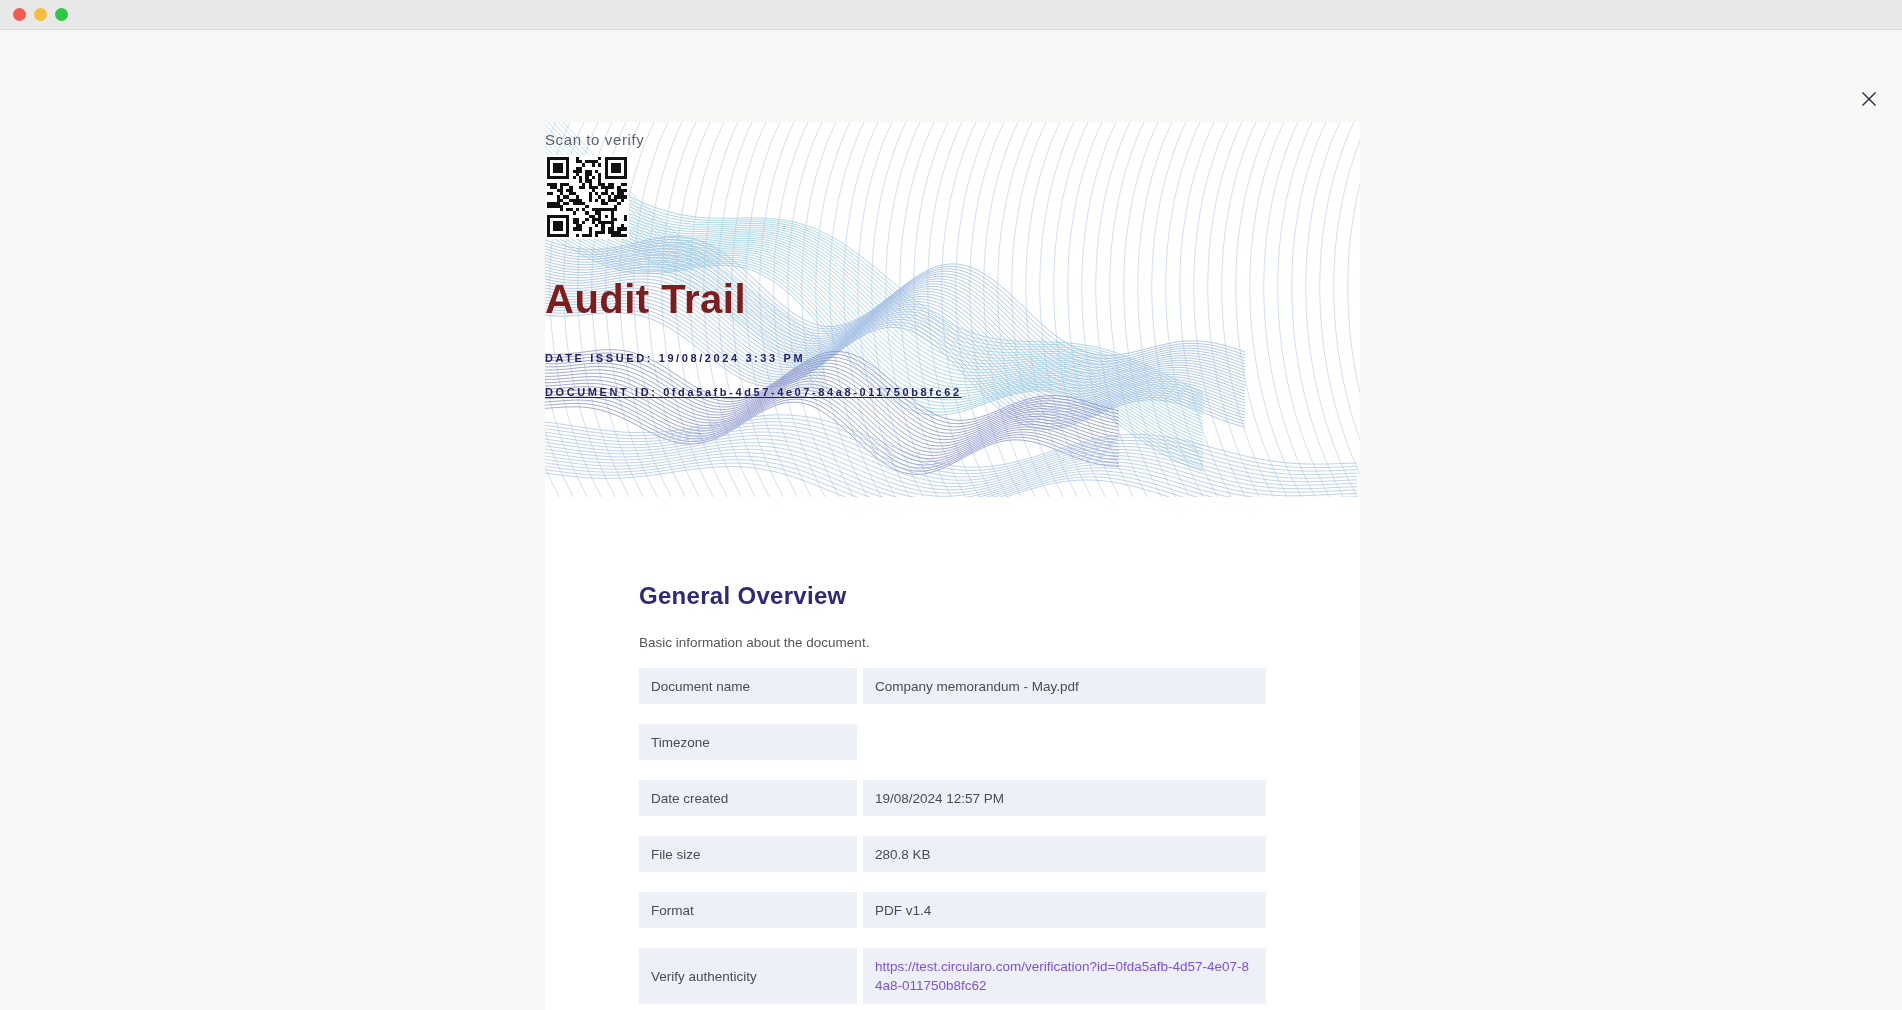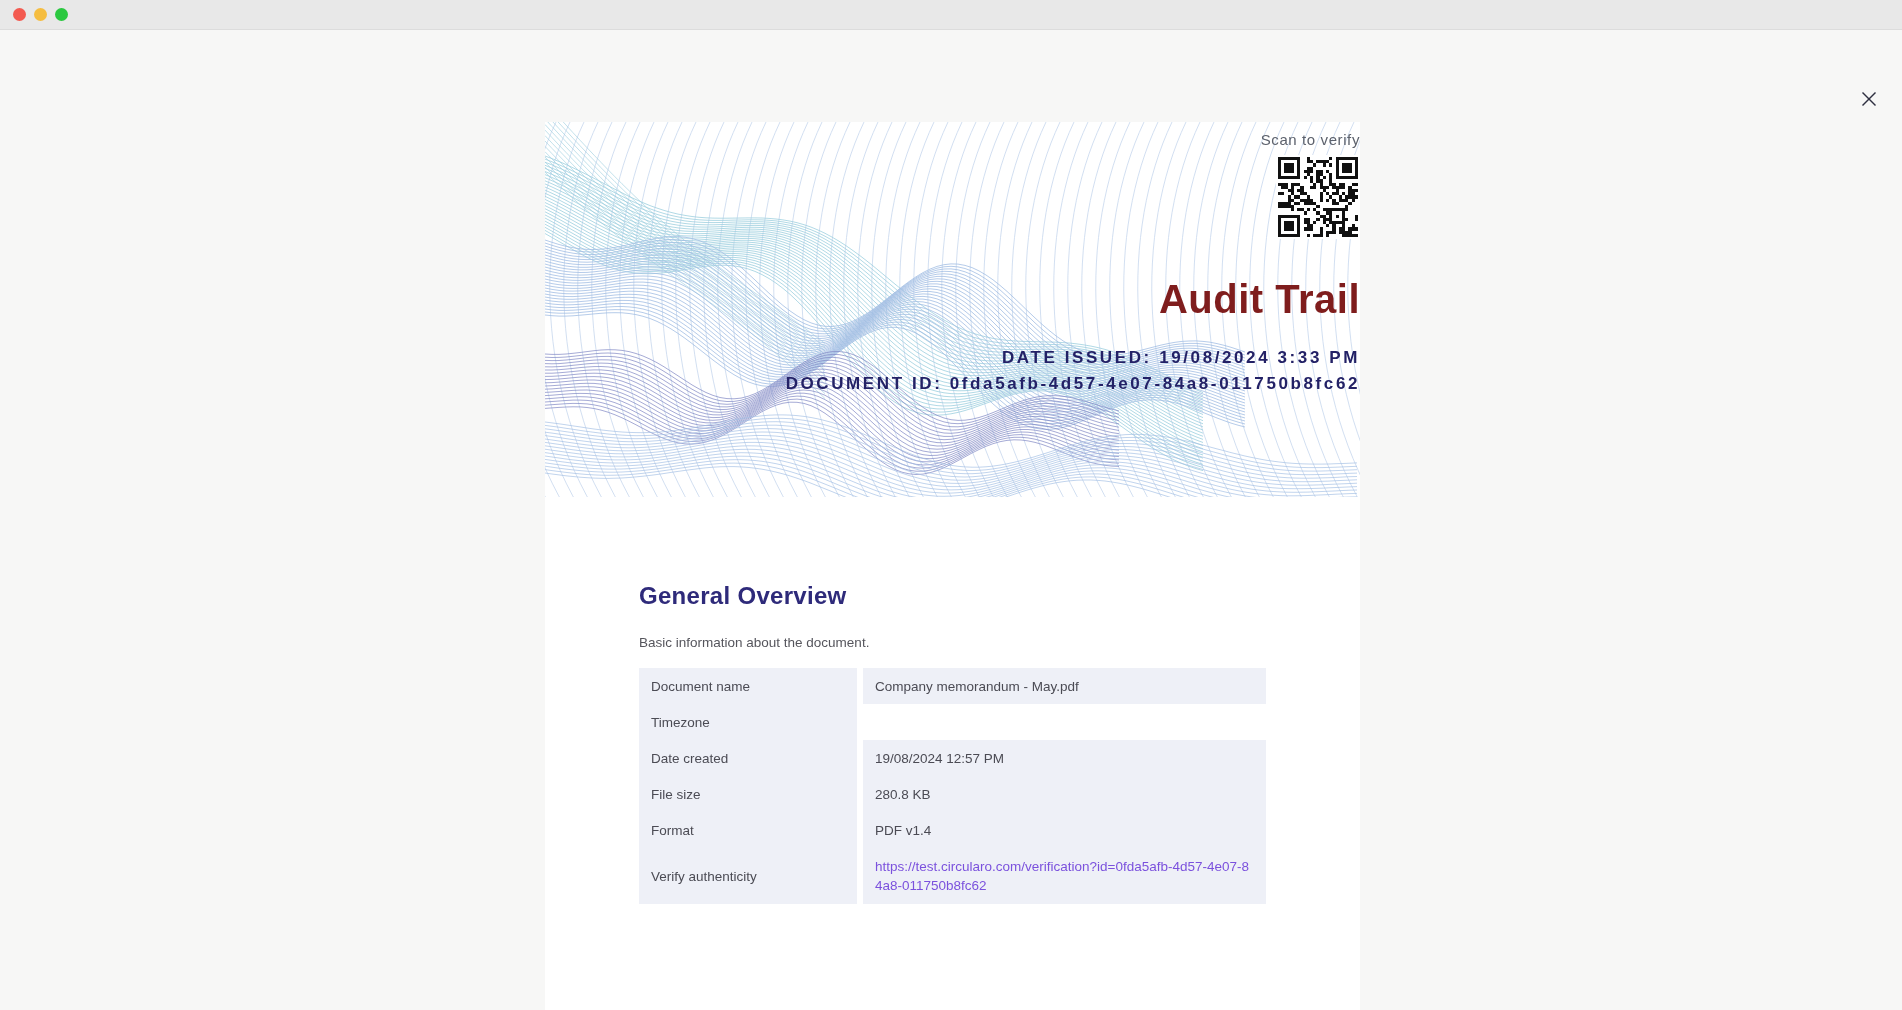--- a/index.html
+++ b/index.html
@@ -37,55 +37,55 @@
     position: absolute; left: 545px; top: 92px;
     width: 815px; height: 918px;
     background: #ffffff;
   }
 
   
   .banner { position: relative; width: 815px; height: 375px; overflow: hidden; }
   .banner svg.guilloche { position: absolute; left: 0; top: 0; }
   .banner-content {
     position: absolute; inset: 0;
-    text-align: right;
+    text-align: left;
     padding-top: 9px;
   }
   .scan-label {
     font-size: 15px; line-height: 18px;
     color: #5c616c; letter-spacing: 0.6px;
   }
   .qr-wrap { margin-top: 6px; display: inline-block; line-height: 0; background: #fff; padding: 2px; }
   .cert-title {
     margin-top: 34px;
     font-size: 40px; line-height: 48px; font-weight: bold;
     color: #7f1d1d; letter-spacing: 0.5px;
   }
   .meta-line {
-    font-size: 17px; line-height: 14px; font-weight: bold;
+    font-size: 11px; line-height: 14px; font-weight: bold;
     color: #232166; letter-spacing: 2.6px;
   }
   .meta-line.date { margin-top: 28px; }
-  .meta-line.docid { margin-top: 12px; }
+  .meta-line.docid { margin-top: 20px; text-decoration: underline; }
 
   
   .overview { margin-top: 84px; padding: 0 94px; }
   .overview h2 {
     font-size: 24px; line-height: 29px; font-weight: bold;
     color: #2e2a7a; letter-spacing: 0.3px;
   }
   .overview .sub {
     font-size: 13.5px; line-height: 16px;
     color: #55555c;
     margin-bottom: 17px;
     margin-top: 25px;
   }
 
   .ov-table { width: 627px; }
-  .ov-row { display: flex; gap: 6px; margin-bottom: 0; }
+  .ov-row { display: flex; gap: 6px; margin-bottom: 20px; }
   .cell {
     background: #eef0f7;
     display: flex; align-items: center;
     min-height: 36px;
     padding: 6px 12px;
     font-size: 13.5px; color: #4b4b54; line-height: 17px;
   }
   .cell.lbl { width: 218px; flex: none; }
   .cell.val { flex: 1; }
   .ov-row.tall .cell { min-height: 56px; }

